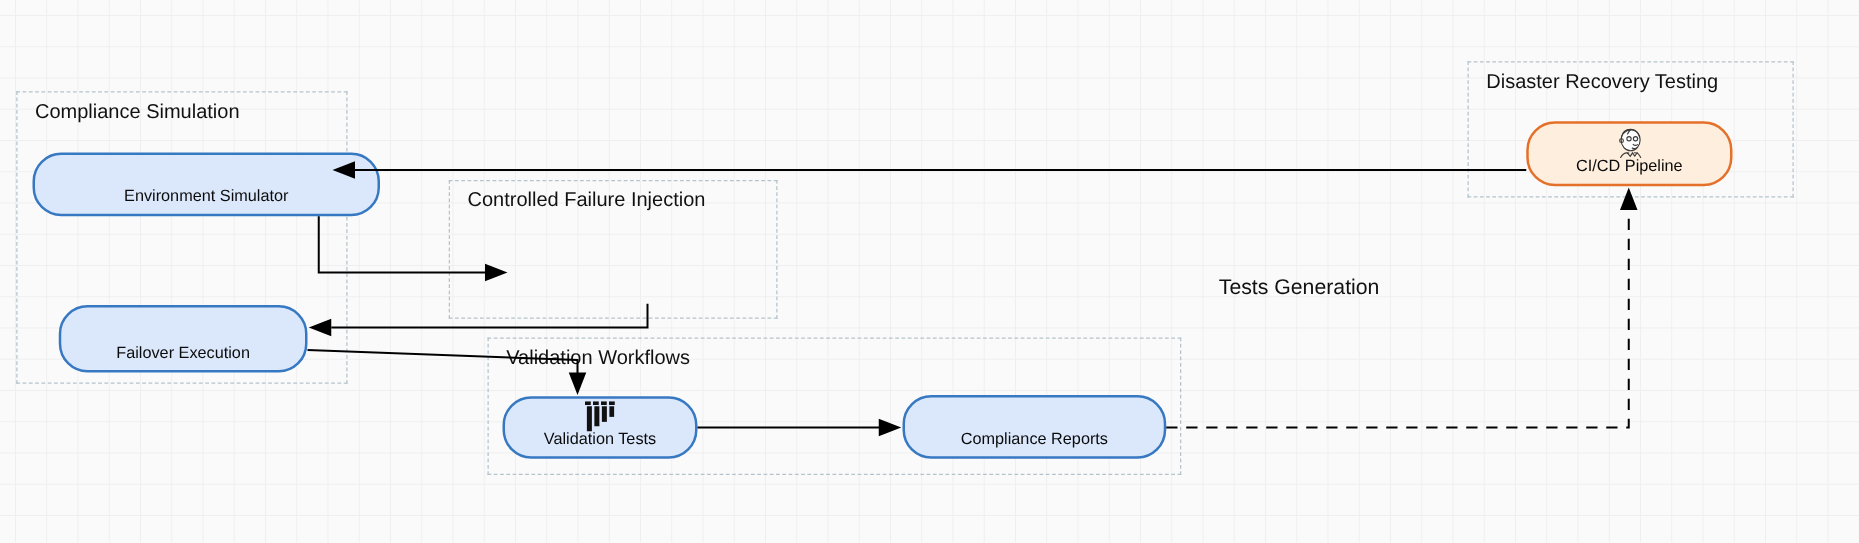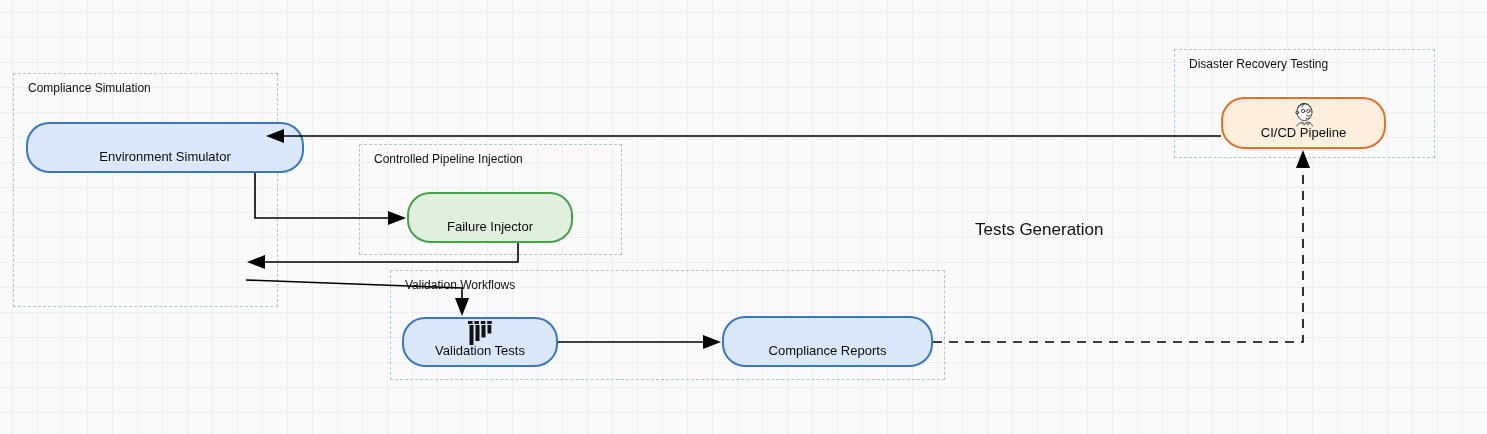--- a/index.html
+++ b/index.html
@@ -22,21 +22,21 @@
     position: absolute;
     box-sizing: border-box;
     border: 1.4px dashed var(--group-border, #b4c3cc);
     z-index: 1;
     background: transparent;
   }
   .group-title {
     position: absolute;
     left: 14px;
     top: 7px;
-    font-size: 12px;
+    font-size: 16px;
     color: #111;
     white-space: nowrap;
   }
 
   .node {
     position: absolute;
     box-sizing: border-box;
     border-radius: 23px;
     border: 2px solid #888;
     z-index: 2;
@@ -86,39 +86,39 @@
 </head>
 <body>
 
 <div class="canvas">
 
   <div class="group" style="left:13px; top:73px; width:265px; height:234px;">
     <span class="group-title">Compliance Simulation</span>
   </div>
 
   <div class="group" style="left:359px; top:144px; width:263px; height:111px;">
-    <span class="group-title">Controlled Pipeline Injection</span>
+    <span class="group-title">Controlled Failure Injection</span>
   </div>
 
   <div class="group" style="left:390px; top:270px; width:555px; height:110px;">
     <span class="group-title">Validation Workflows</span>
   </div>
 
   <div class="group" style="left:1174px; top:49px; width:261px; height:109px;">
     <span class="group-title">Disaster Recovery Testing</span>
   </div>
 
   <div class="node blue" style="left:26px; top:122px; width:278px; height:51px;">
     <span class="node-label">Environment Simulator</span>
   </div>
 
+  <div class="node blue" style="left:47px; top:244px; width:199px; height:54px;">
+    <span class="node-label">Failover Execution</span>
+  </div>
 
-  <div class="node green" style="left:407px; top:192px; width:166px; height:51px;">
-    <span class="node-label">Failure Injector</span>
-  </div>
 
   <div class="node blue" style="left:402px; top:317px; width:156px; height:50px;">
     <svg class="node-icon" width="24" height="26" viewBox="0 0 24 26" aria-hidden="true">
       <g fill="#111">
         <rect x="0" y="0" width="4.6" height="3"></rect>
         <rect x="6.4" y="0" width="4.6" height="3"></rect>
         <rect x="12.8" y="0" width="4.6" height="3"></rect>
         <rect x="19.2" y="0" width="4.6" height="3"></rect>
         <rect x="1.5" y="4" width="4" height="20"></rect>
         <rect x="7.5" y="4" width="4" height="16"></rect>

